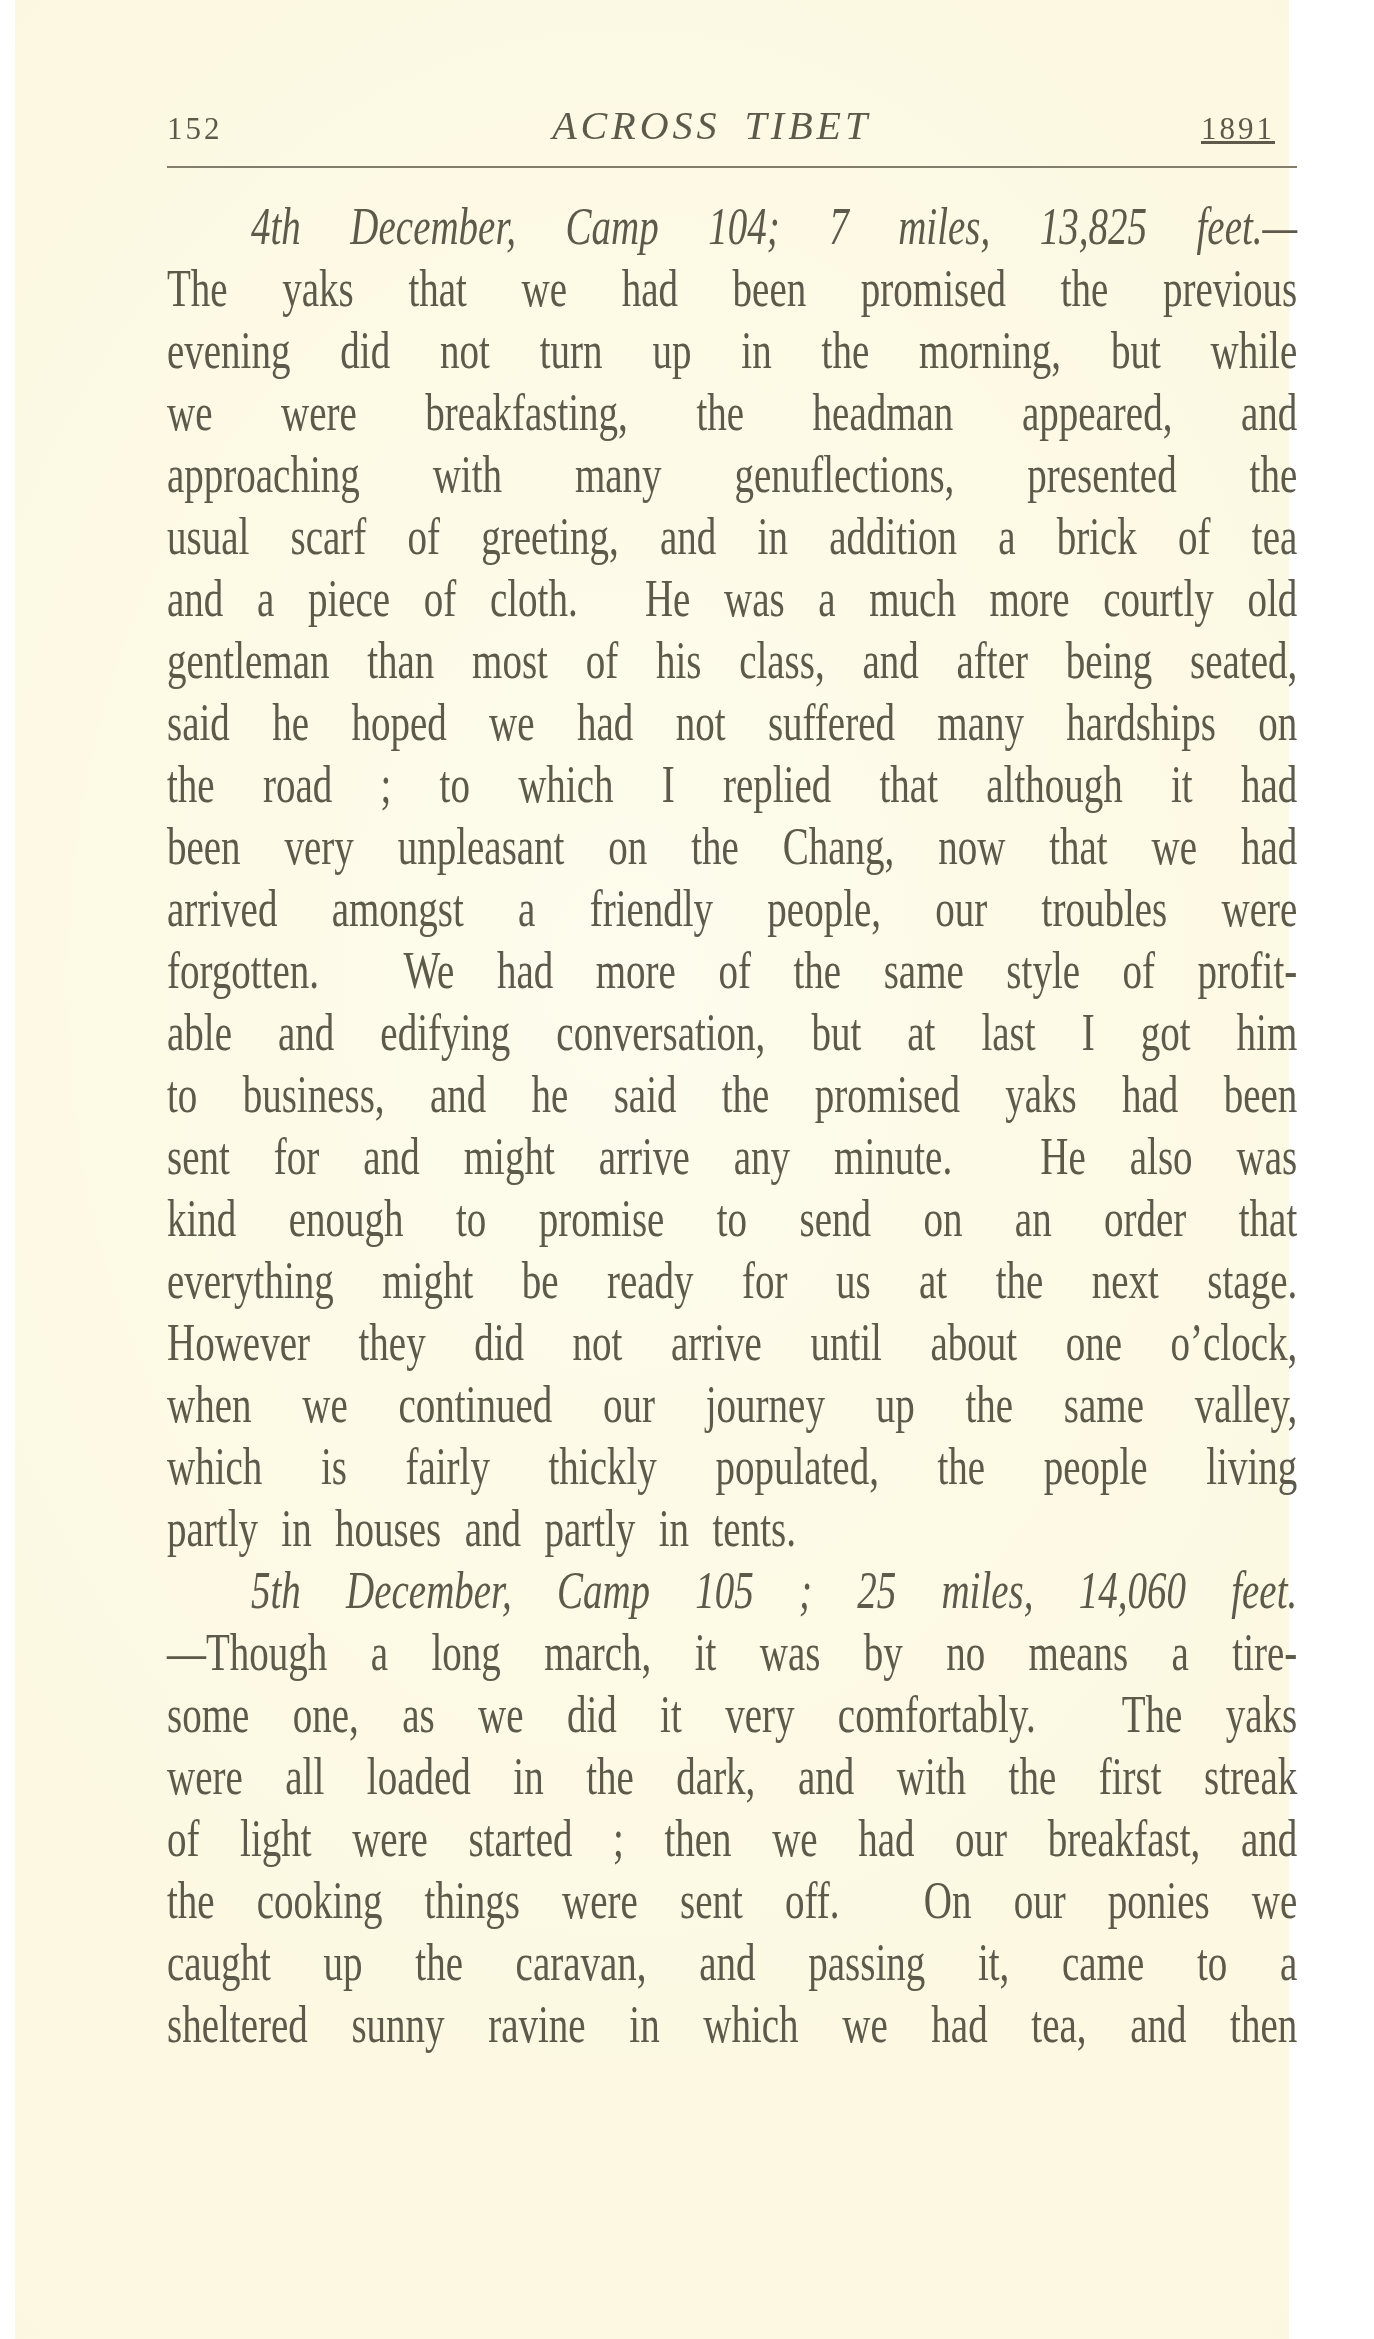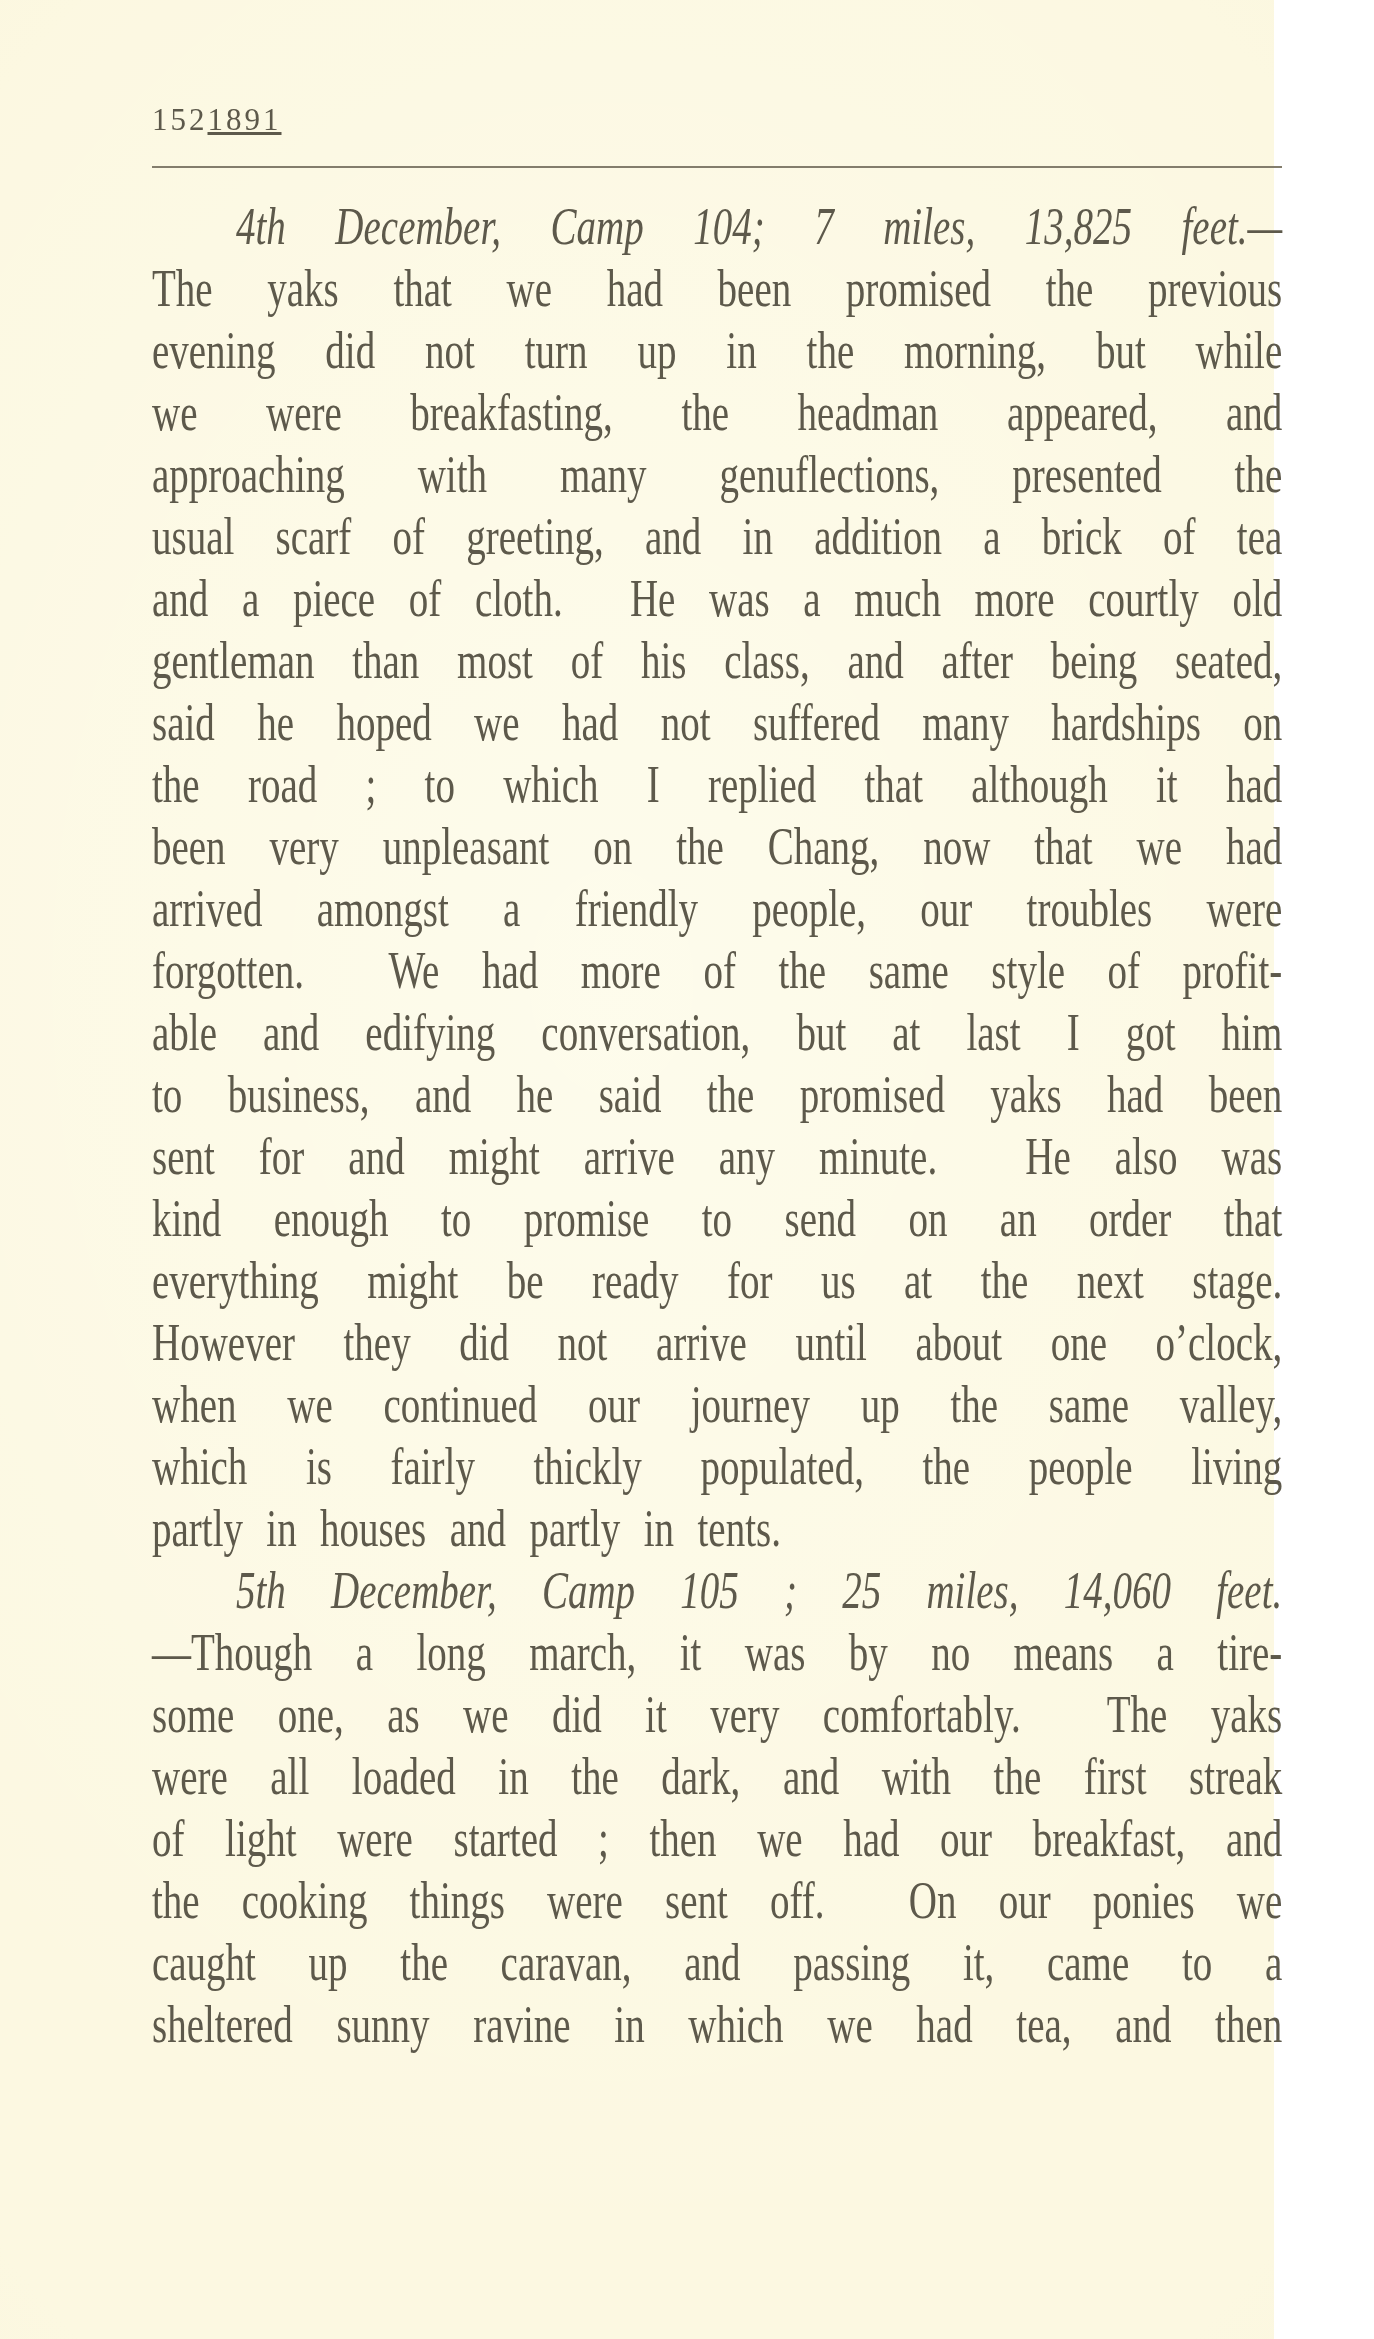--- a/index.html
+++ b/index.html
@@ -15,20 +15,21 @@
     font-family:"Liberation Serif","DejaVu Serif",serif;
     color:var(--ink);
     overflow:hidden;
   }
   .page{
     position:relative;
     width:1274px;height:2339px;
     background:
       radial-gradient(ellipse 120% 90% at 48% 42%, rgba(255,255,245,0.55) 0%, rgba(255,255,240,0) 60%),
       radial-gradient(ellipse 140% 110% at 50% 50%, var(--paper) 55%, var(--paper_edge) 100%);
+    margin-left: 15px;
   }
   .header{
     position:absolute;
     left:152px;top:102px;width:1130px;
     display:flex;align-items:baseline;
   }
   .page-num{
     font-size:31px;letter-spacing:3px;
   }
   .running-title{
@@ -63,20 +64,21 @@
   .text-line.italic{font-style:italic;}
   .text-line.indent{text-indent:112px;}
   .text-line.para-end{text-align-last:left;word-spacing:0.35em;}
 </style>
 </head>
 <body>
 
 <div class="page">
   <div class="header">
     <span class="page-num">152</span>
+    <span class="running-title">ACROSS TIBET</span>
     <span class="year">1891</span>
   </div>
   <div class="header-rule"></div>
   <div class="page-body">
       <div class="text-line italic indent">4th December, Camp 104; 7 miles, 13,825 feet.—</div>
       <div class="text-line">The yaks that we had been promised the previous</div>
       <div class="text-line">evening did not turn up in the morning, but while</div>
       <div class="text-line">we were breakfasting, the headman appeared, and</div>
       <div class="text-line">approaching with many genuflections, presented the</div>
       <div class="text-line">usual scarf of greeting, and in addition a brick of tea</div>

